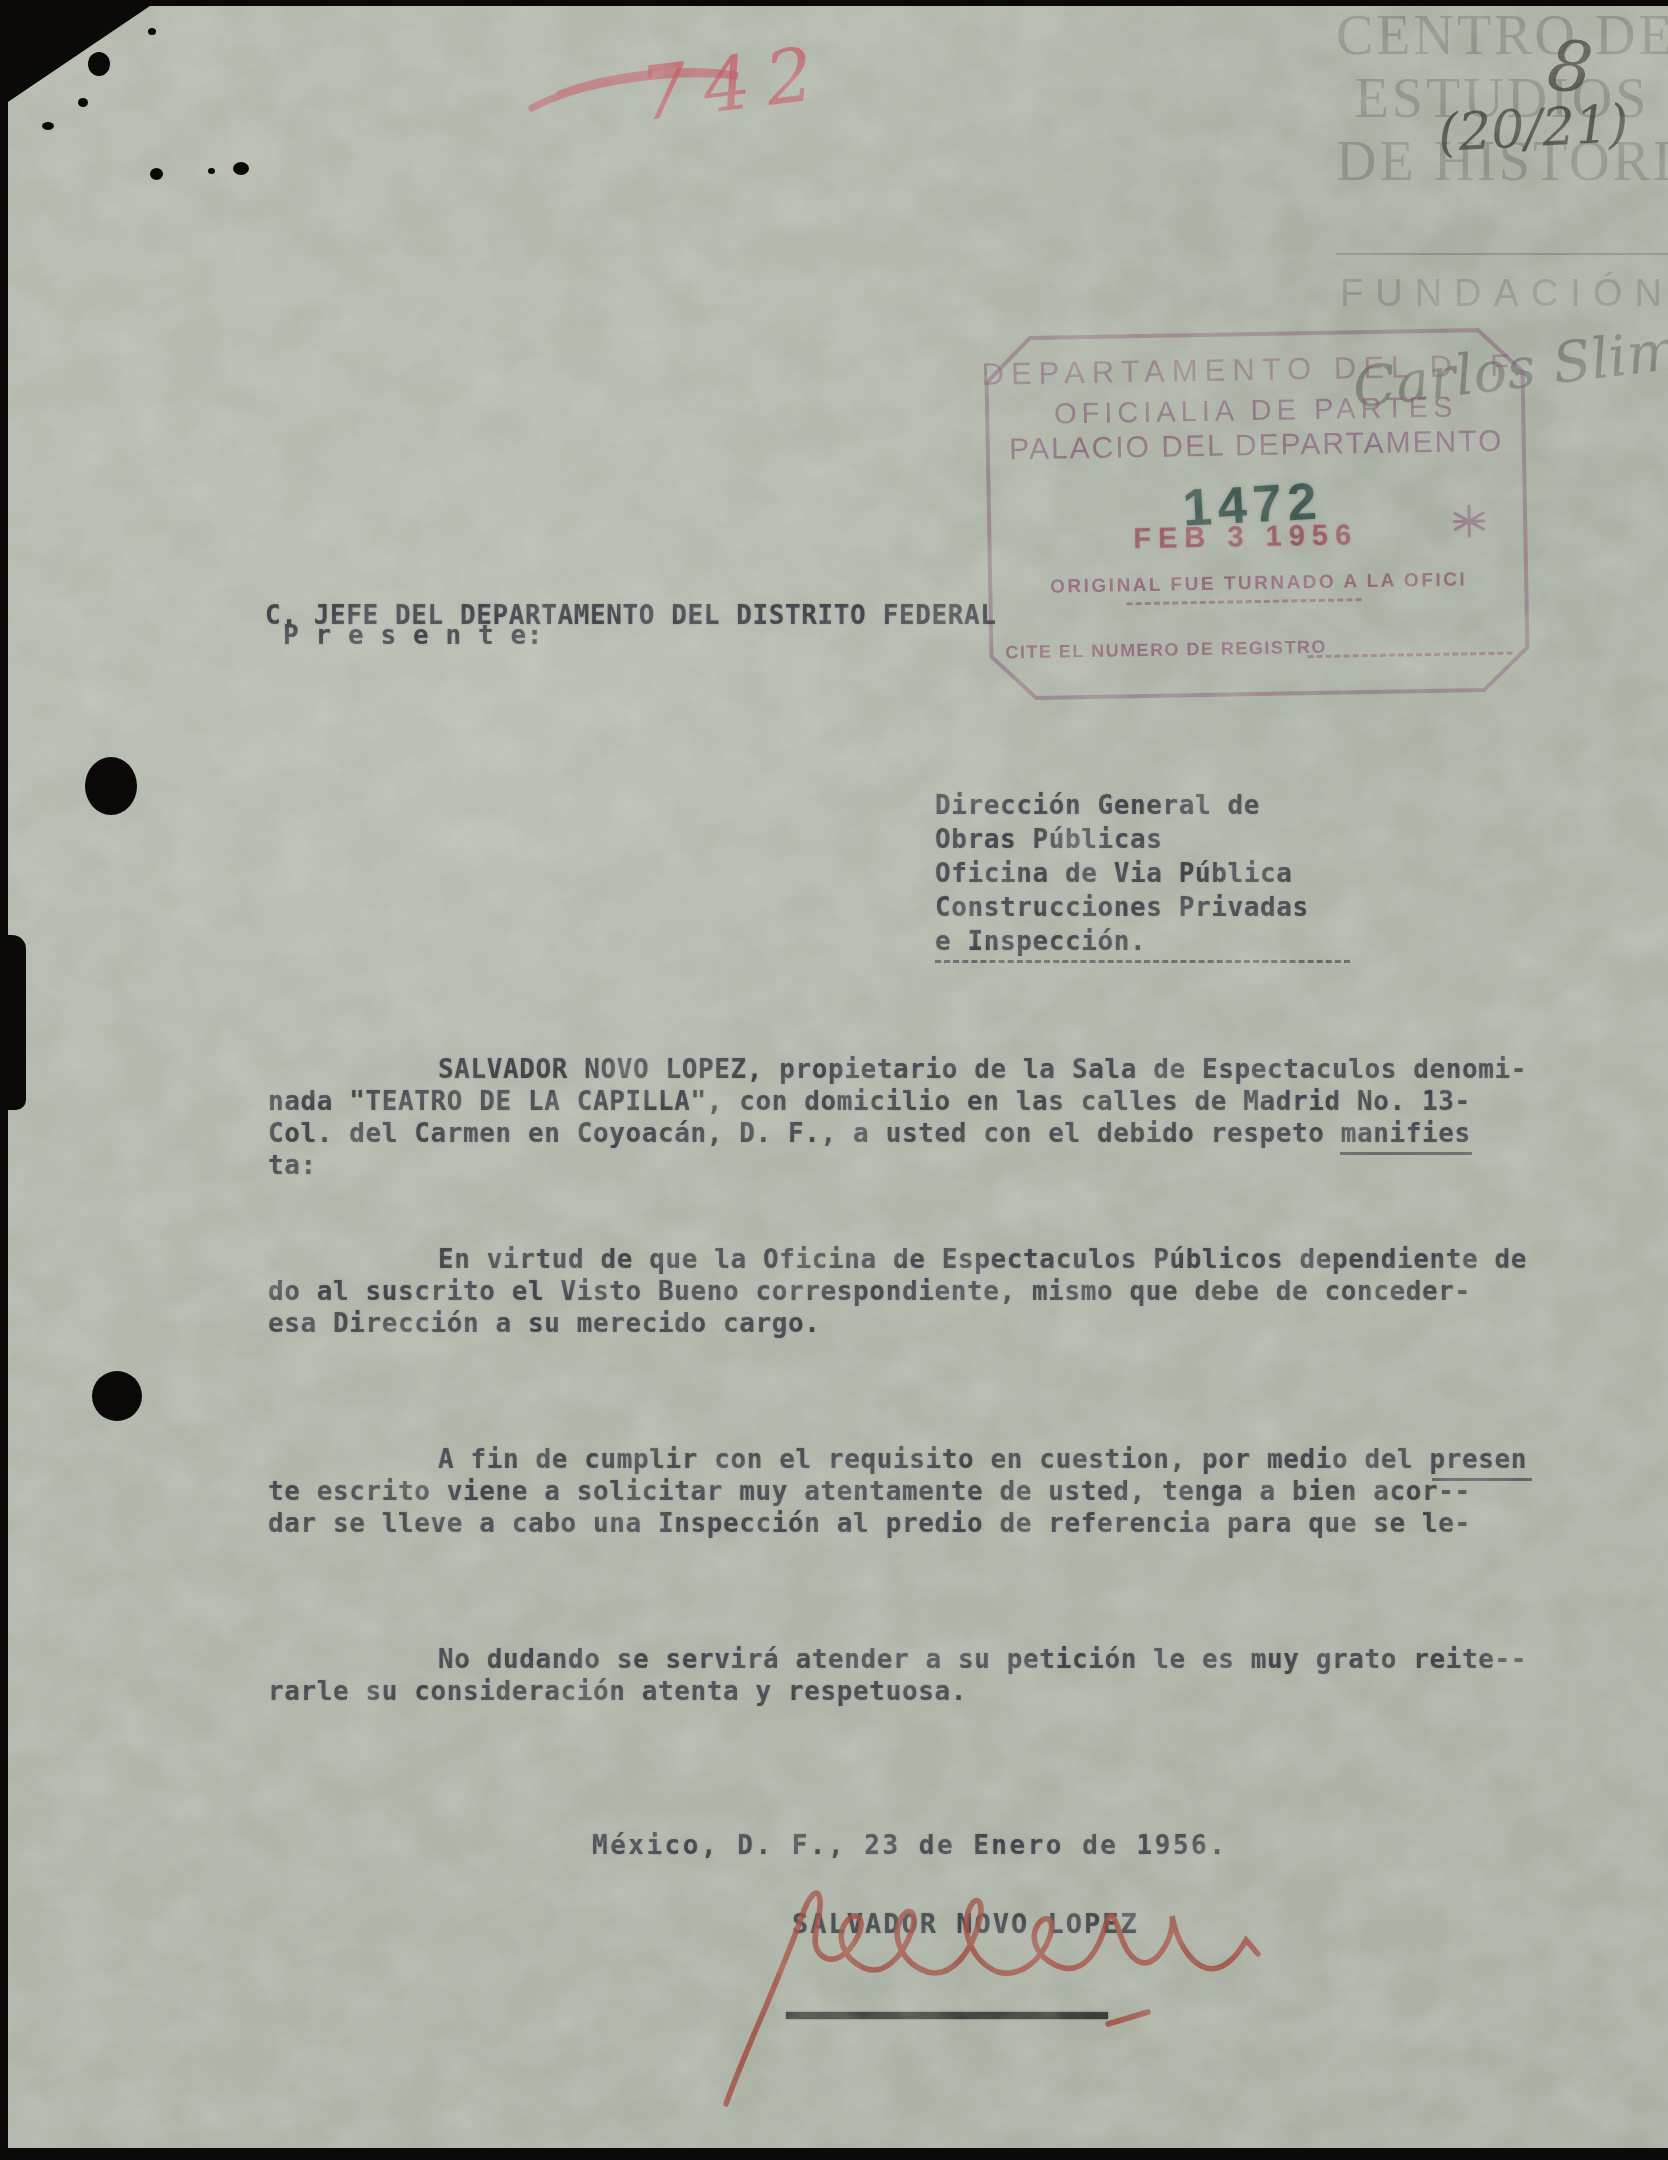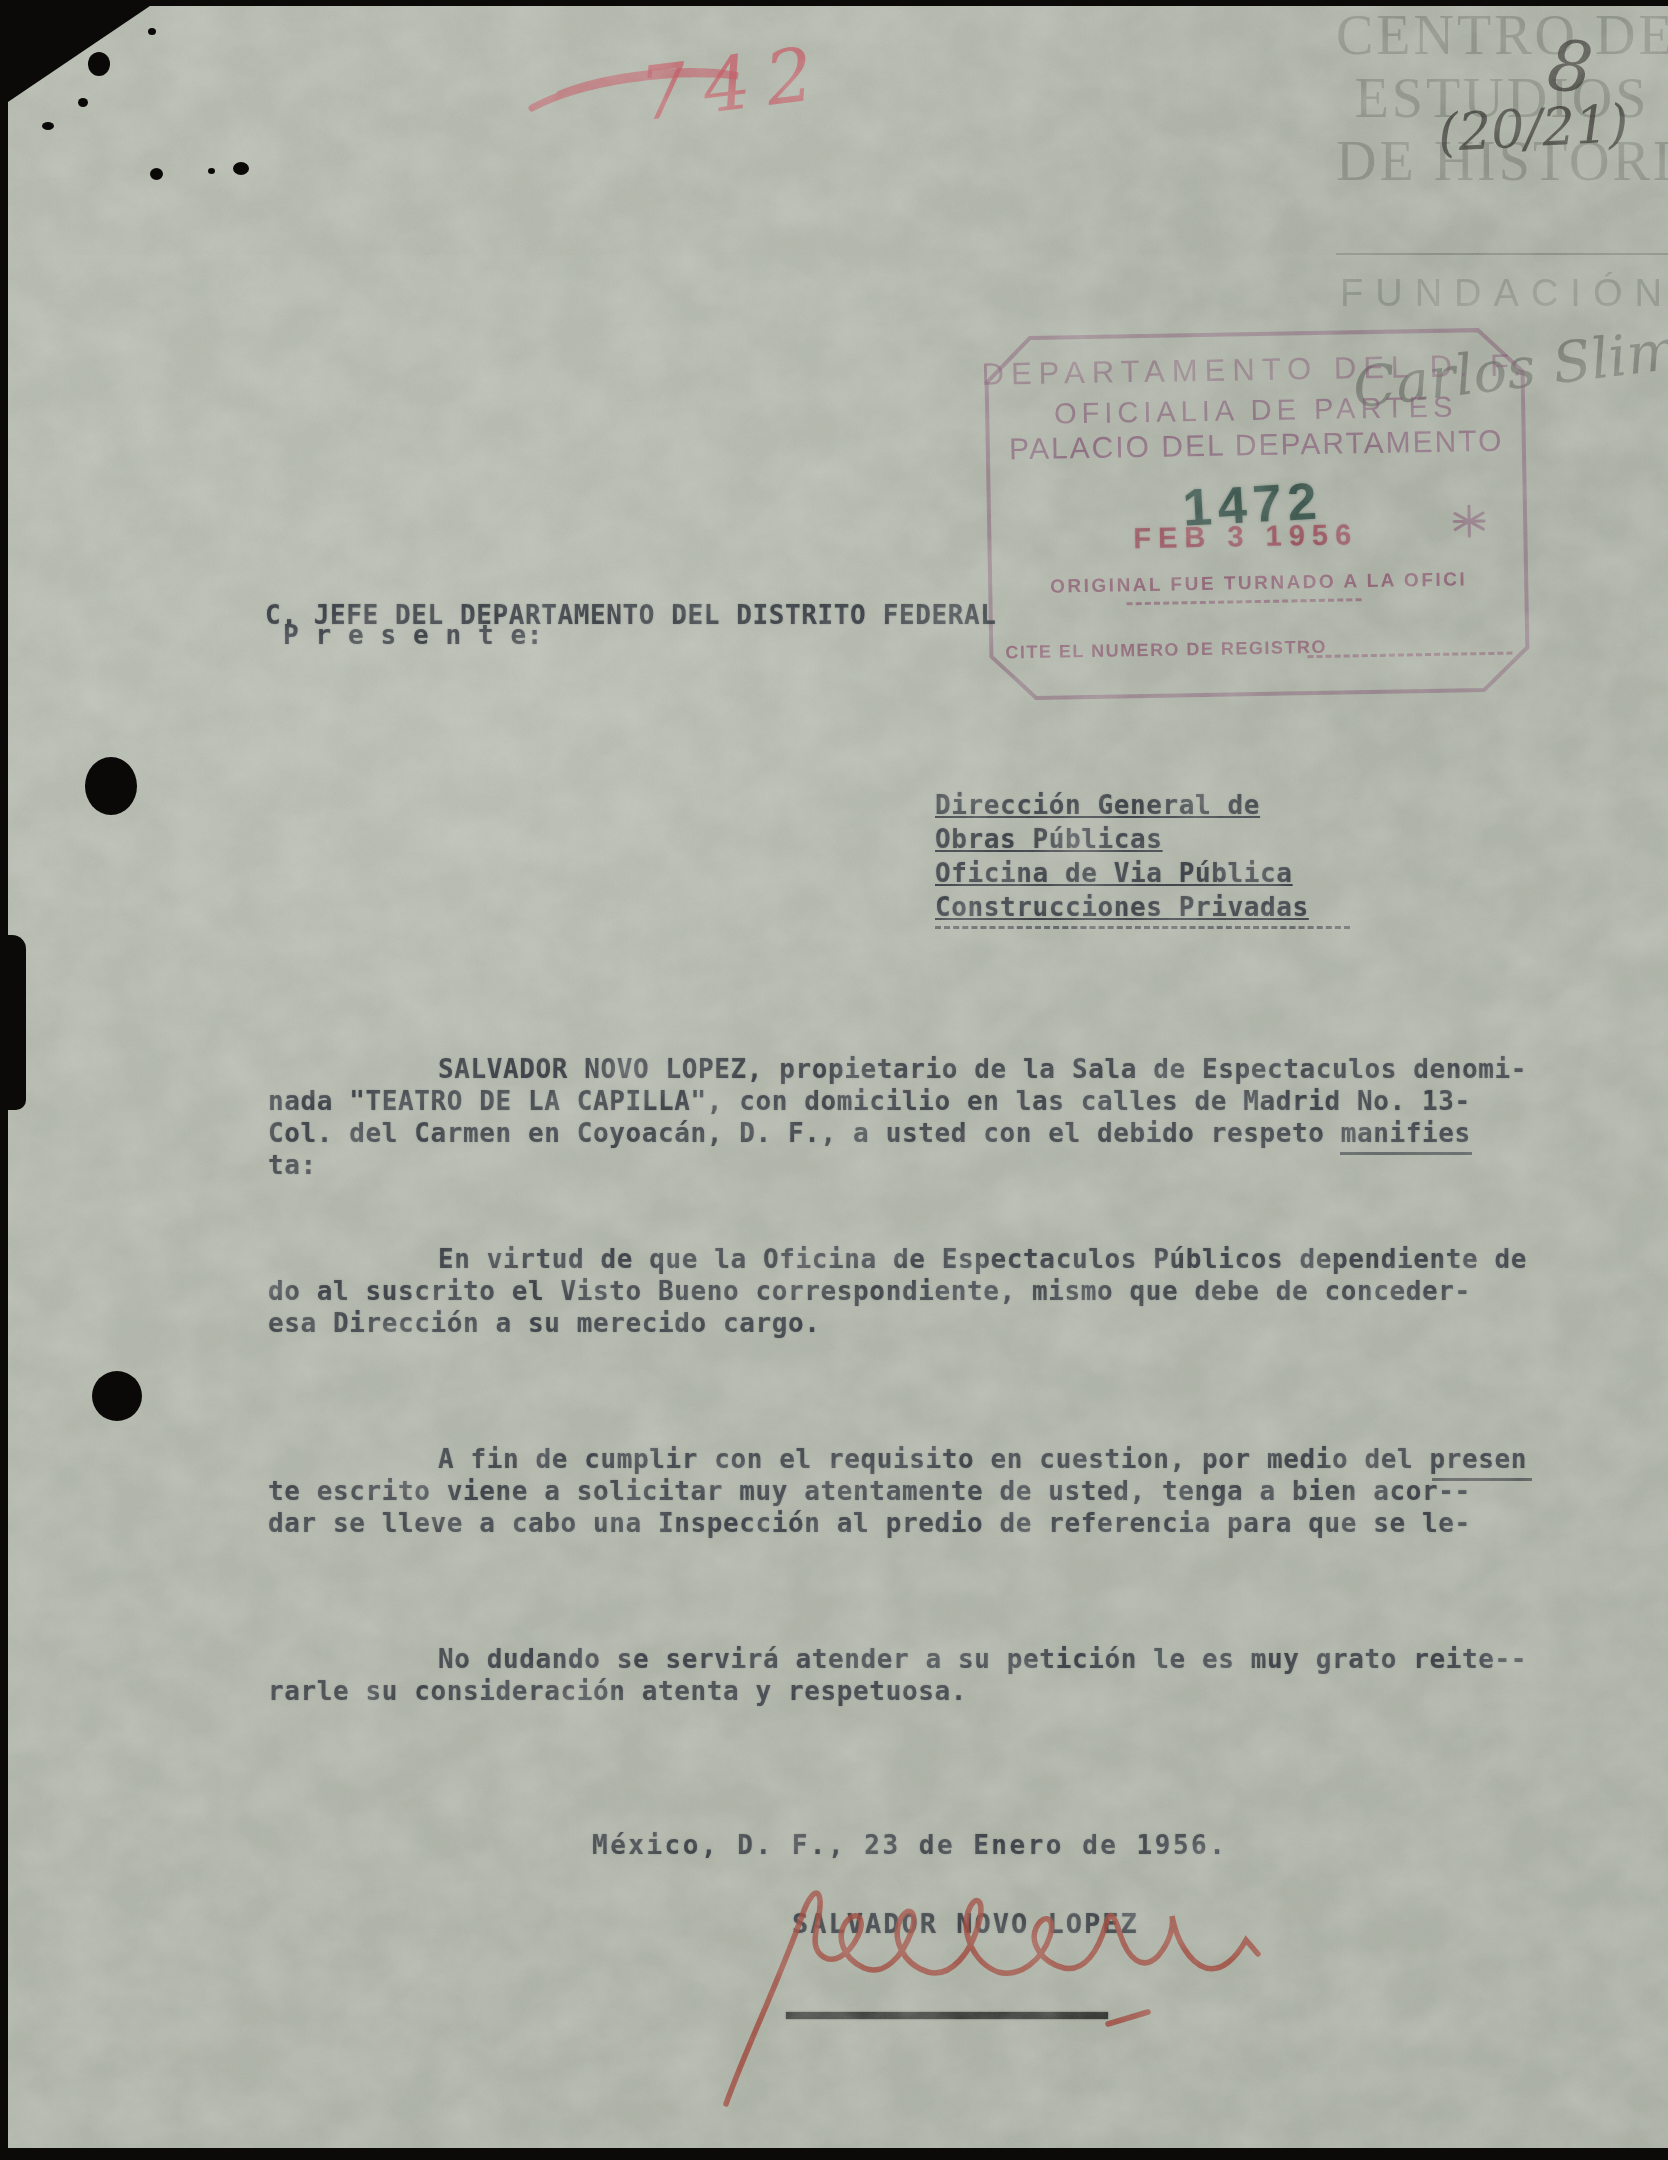--- a/index.html
+++ b/index.html
@@ -55,21 +55,21 @@
   .st-note2{position:absolute;left:28px;top:316px;font-size:18px;font-weight:bold;letter-spacing:1.5px;
       color:rgba(130,68,100,0.66);white-space:nowrap;}
   .st-dash2{position:absolute;left:330px;top:334px;width:205px;border-bottom:3px dashed rgba(130,68,100,0.5);}
 
   
   .tw{color:rgba(42,47,56,0.82);font-weight:700;font-size:26px;letter-spacing:0.6px;
       text-shadow:0 0 1.5px rgba(42,47,56,0.42);white-space:nowrap;}
   .heading1{position:absolute;left:265px;top:600px;}
   .heading2{position:absolute;left:283px;top:620px;}
   .addr{position:absolute;left:935px;top:788px;}
-  .addr .line{height:34px;line-height:34px;text-decoration:underline;}
+  .addr .line{height:34px;line-height:34px;}
   .addr .line:last-child{width:415px;border-bottom:3px dashed rgba(42,47,56,0.6);padding-bottom:2px;}
   .para{position:absolute;left:268px;}
   .para .line{height:32px;line-height:32px;}
   .para .line:first-child{padding-left:170px;}
   .p1{top:1053px;} .p2{top:1243px;} .p3{top:1443px;} .p4{top:1643px;}
   .uline{position:absolute;border-bottom:3px solid rgba(42,47,56,0.65);}
   .ul-1{left:1340px;top:1152px;width:132px;}
   .ul-2{left:1432px;top:1478px;width:100px;}
   .dateline{position:absolute;left:592px;top:1830px;letter-spacing:2.5px;}
 
@@ -134,20 +134,21 @@
       </div>
 
       <div class="tw heading1">C. JEFE DEL DEPARTAMENTO DEL DISTRITO FEDERAL</div>
       <div class="tw heading2">P r e s e n t e:</div>
 
       <div class="tw addr">
         <div class="line">Dirección General de</div>
         <div class="line">Obras Públicas</div>
         <div class="line">Oficina de Via Pública</div>
         <div class="line">Construcciones Privadas</div>
+        <div class="line">e Inspección.</div>
       </div>
 
       <div class="tw para p1">
         <div class="line">SALVADOR NOVO LOPEZ, propietario de la Sala de Espectaculos denomi-</div>
         <div class="line">nada "TEATRO DE LA CAPILLA", con domicilio en las calles de Madrid No. 13-</div>
         <div class="line">Col. del Carmen en Coyoacán, D. F., a usted con el debido respeto manifies</div>
         <div class="line">ta:</div>
       </div>
       <div class="tw para p2">
         <div class="line">En virtud de que la Oficina de Espectaculos Públicos dependiente de</div>

